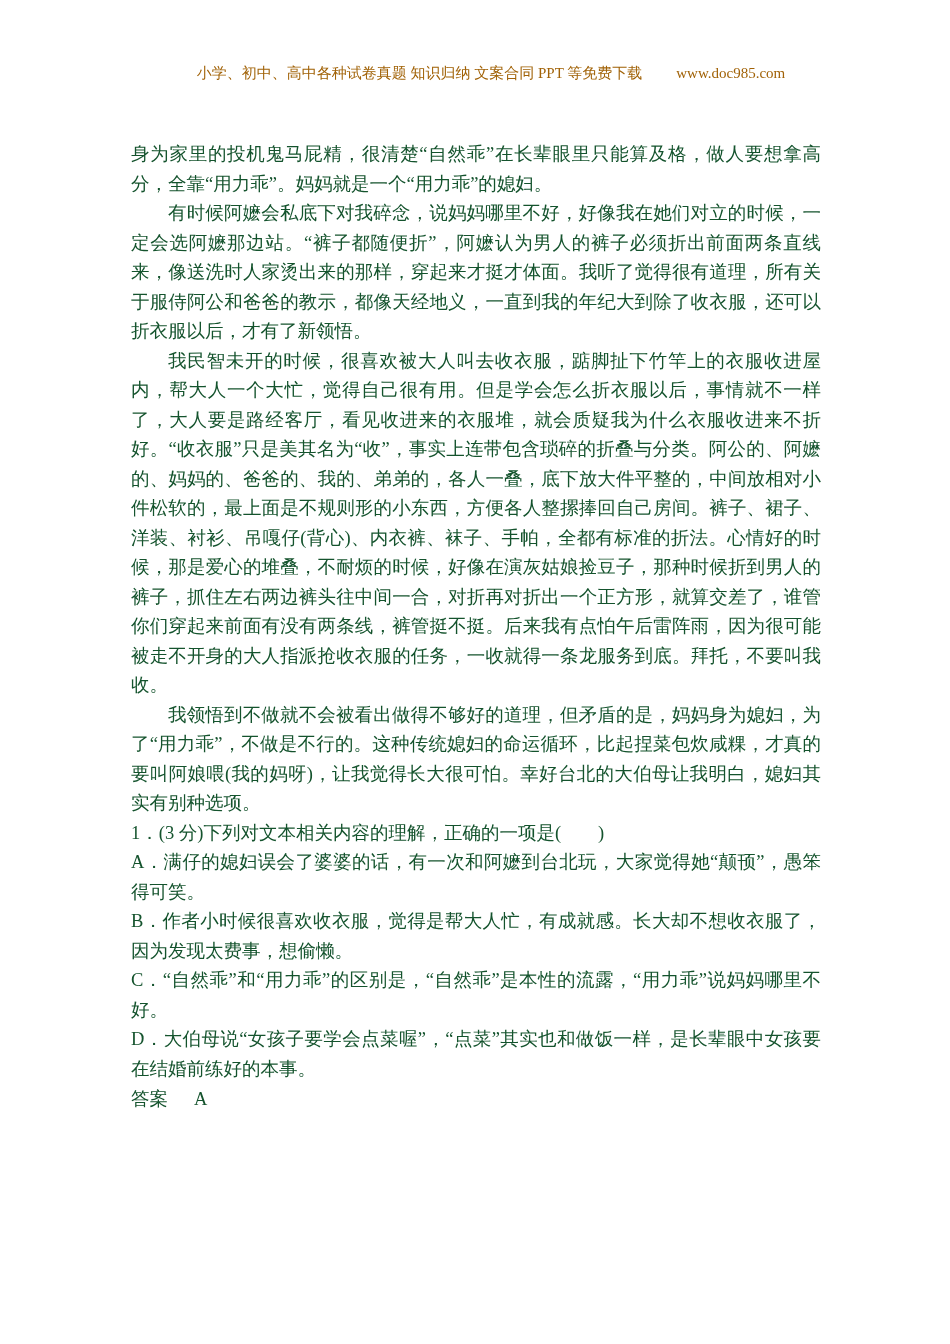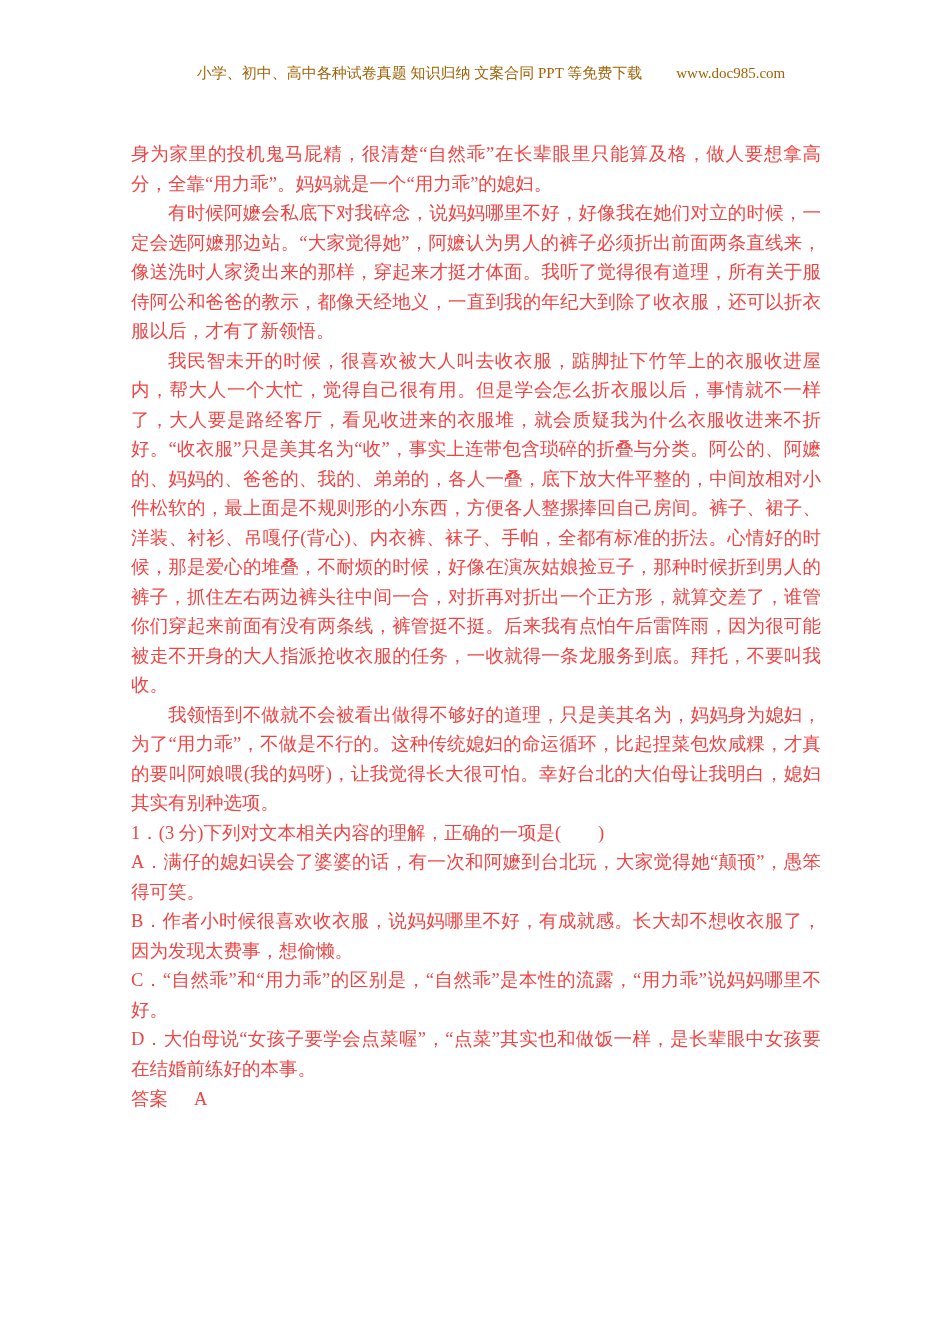--- a/index.html
+++ b/index.html
@@ -31,21 +31,21 @@
   }
   .content {
     position: absolute;
     top: 140px;
     left: 131px;
     width: 690px;
     font-size: 18.5px;
     line-height: 29.5px;
     text-align: justify;
     text-justify: inter-ideograph;
-    color: #ef4444;
+    color: #14532d;
   }
   .content p {
     margin: 0;
     padding: 0;
   }
   .content p.indent {
     text-indent: 2em;
   }
   .answer-row .answer-label {
     font-weight: normal;
@@ -57,27 +57,27 @@
 </style>
 </head>
 <body>
 
 <div class="page-header">
   <span>小学、初中、高中各种试卷真题 知识归纳 文案合同 PPT 等免费下载</span><span class="site">www.doc985.com</span>
 </div>
 
 <div class="content">
   <p>身为家里的投机鬼马屁精，很清楚“自然乖”在长辈眼里只能算及格，做人要想拿高分，全靠“用力乖”。妈妈就是一个“用力乖”的媳妇。</p>
-  <p class="indent">有时候阿嬷会私底下对我碎念，说妈妈哪里不好，好像我在她们对立的时候，一定会选阿嬷那边站。“大家觉得她”，阿嬷认为男人的裤子必须折出前面两条直线来，像送洗时人家烫出来的那样，穿起来才挺才体面。我听了觉得很有道理，所有关于服侍阿公和爸爸的教示，都像天经地义，一直到我的年纪大到除了收衣服，还可以折衣服以后，才有了新领悟。</p>
+  <p class="indent">有时候阿嬷会私底下对我碎念，说妈妈哪里不好，好像我在她们对立的时候，一定会选阿嬷那边站。“裤子都随便折”，阿嬷认为男人的裤子必须折出前面两条直线来，像送洗时人家烫出来的那样，穿起来才挺才体面。我听了觉得很有道理，所有关于服侍阿公和爸爸的教示，都像天经地义，一直到我的年纪大到除了收衣服，还可以折衣服以后，才有了新领悟。</p>
   <p class="indent">我民智未开的时候，很喜欢被大人叫去收衣服，踮脚扯下竹竿上的衣服收进屋内，帮大人一个大忙，觉得自己很有用。但是学会怎么折衣服以后，事情就不一样了，大人要是路经客厅，看见收进来的衣服堆，就会质疑我为什么衣服收进来不折好。“收衣服”只是美其名为“收”，事实上连带包含琐碎的折叠与分类。阿公的、阿嬷的、妈妈的、爸爸的、我的、弟弟的，各人一叠，底下放大件平整的，中间放相对小件松软的，最上面是不规则形的小东西，方便各人整摞捧回自己房间。裤子、裙子、洋装、衬衫、吊嘎仔(背心)、内衣裤、袜子、手帕，全都有标准的折法。心情好的时候，那是爱心的堆叠，不耐烦的时候，好像在演灰姑娘捡豆子，那种时候折到男人的裤子，抓住左右两边裤头往中间一合，对折再对折出一个正方形，就算交差了，谁管你们穿起来前面有没有两条线，裤管挺不挺。后来我有点怕午后雷阵雨，因为很可能被走不开身的大人指派抢收衣服的任务，一收就得一条龙服务到底。拜托，不要叫我收。</p>
-  <p class="indent">我领悟到不做就不会被看出做得不够好的道理，只是美其名为，妈妈身为媳妇，为了“用力乖”，不做是不行的。这种传统媳妇的命运循环，比起捏菜包炊咸粿，才真的要叫阿娘喂(我的妈呀)，让我觉得长大很可怕。幸好台北的大伯母让我明白，媳妇其实有别种选项。</p>
+  <p class="indent">我领悟到不做就不会被看出做得不够好的道理，但矛盾的是，妈妈身为媳妇，为了“用力乖”，不做是不行的。这种传统媳妇的命运循环，比起捏菜包炊咸粿，才真的要叫阿娘喂(我的妈呀)，让我觉得长大很可怕。幸好台北的大伯母让我明白，媳妇其实有别种选项。</p>
 
   <p>1．(3 分)下列对文本相关内容的理解，正确的一项是(　　)</p>
 
   <p>A．满仔的媳妇误会了婆婆的话，有一次和阿嬷到台北玩，大家觉得她“颠顸”，愚笨得可笑。</p>
-  <p>B．作者小时候很喜欢收衣服，说妈妈哪里不好，有成就感。长大却不想收衣服了，因为发现太费事，想偷懒。</p>
+  <p>B．作者小时候很喜欢收衣服，觉得是帮大人忙，有成就感。长大却不想收衣服了，因为发现太费事，想偷懒。</p>
   <p>C．“自然乖”和“用力乖”的区别是，“自然乖”是本性的流露，“用力乖”说妈妈哪里不好。</p>
   <p>D．大伯母说“女孩子要学会点菜喔”，“点菜”其实也和做饭一样，是长辈眼中女孩要在结婚前练好的本事。</p>
 
   <p class="answer-row">
     <span class="answer-label">答案</span><span class="answer-value">A</span>
   </p>
 </div>
 
 </body></html>

